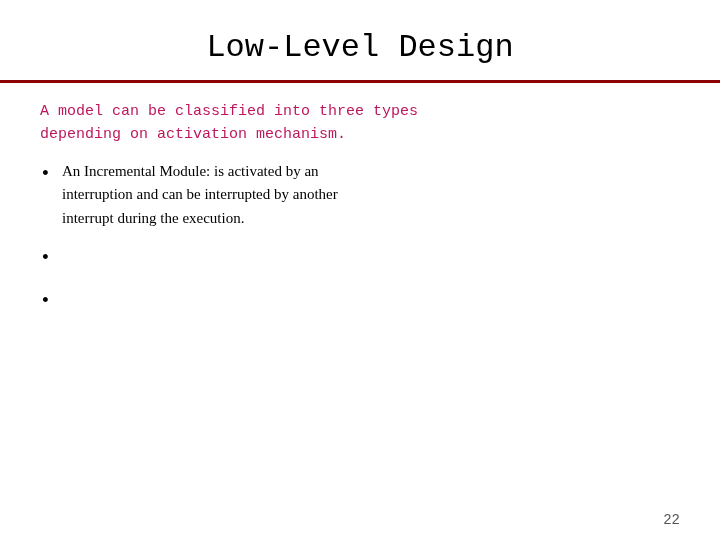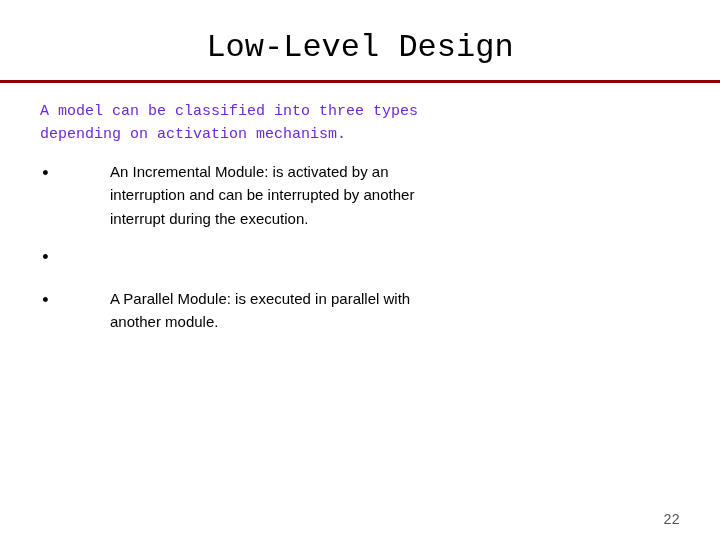--- a/index.html
+++ b/index.html
@@ -45,21 +45,21 @@
     }
 
     .content-area {
       padding: 18px 40px 20px 40px;
       flex: 1;
     }
 
     .intro-text {
       font-family: 'Courier New', Courier, monospace;
       font-size: 15px;
-      color: #6d28d9;
+      color: #be185d;
       line-height: 1.5;
       margin-bottom: 14px;
     }
 
     .bullet-list {
       list-style: none;
       padding: 0;
       margin: 0;
     }
 
@@ -74,25 +74,24 @@
     }
 
     .bullet-dot {
       min-width: 22px;
       font-size: 18px;
       margin-top: 1px;
       color: #000000;
     }
 
     .bullet-text {
-      font-family: Liberation Sans, sans-serif;
+      font-family: Liberation Serif, serif;
       font-size: 15px;
       color: #000000;
       line-height: 1.55;
-      margin-left: 48px;
     }
 
     .page-number {
       text-align: right;
       padding: 0 40px 12px 0;
       font-family: 'Courier New', Courier, monospace;
       font-size: 14px;
       color: #555555;
     }
   </style>
@@ -126,24 +125,20 @@
           interrupt during the execution.
         </span>
       </li>
 
       <li>
         <span class="bullet-dot">•</span>
       </li>
 
       <li>
         <span class="bullet-dot">•</span>
-        <span class="bullet-text">
-          A Parallel Module: is executed in parallel with<br>
-          another module.
-        </span>
       </li>
 
     </ul>
 
   </div>
 
   <div class="page-number">22</div>
 
 </div>
 

